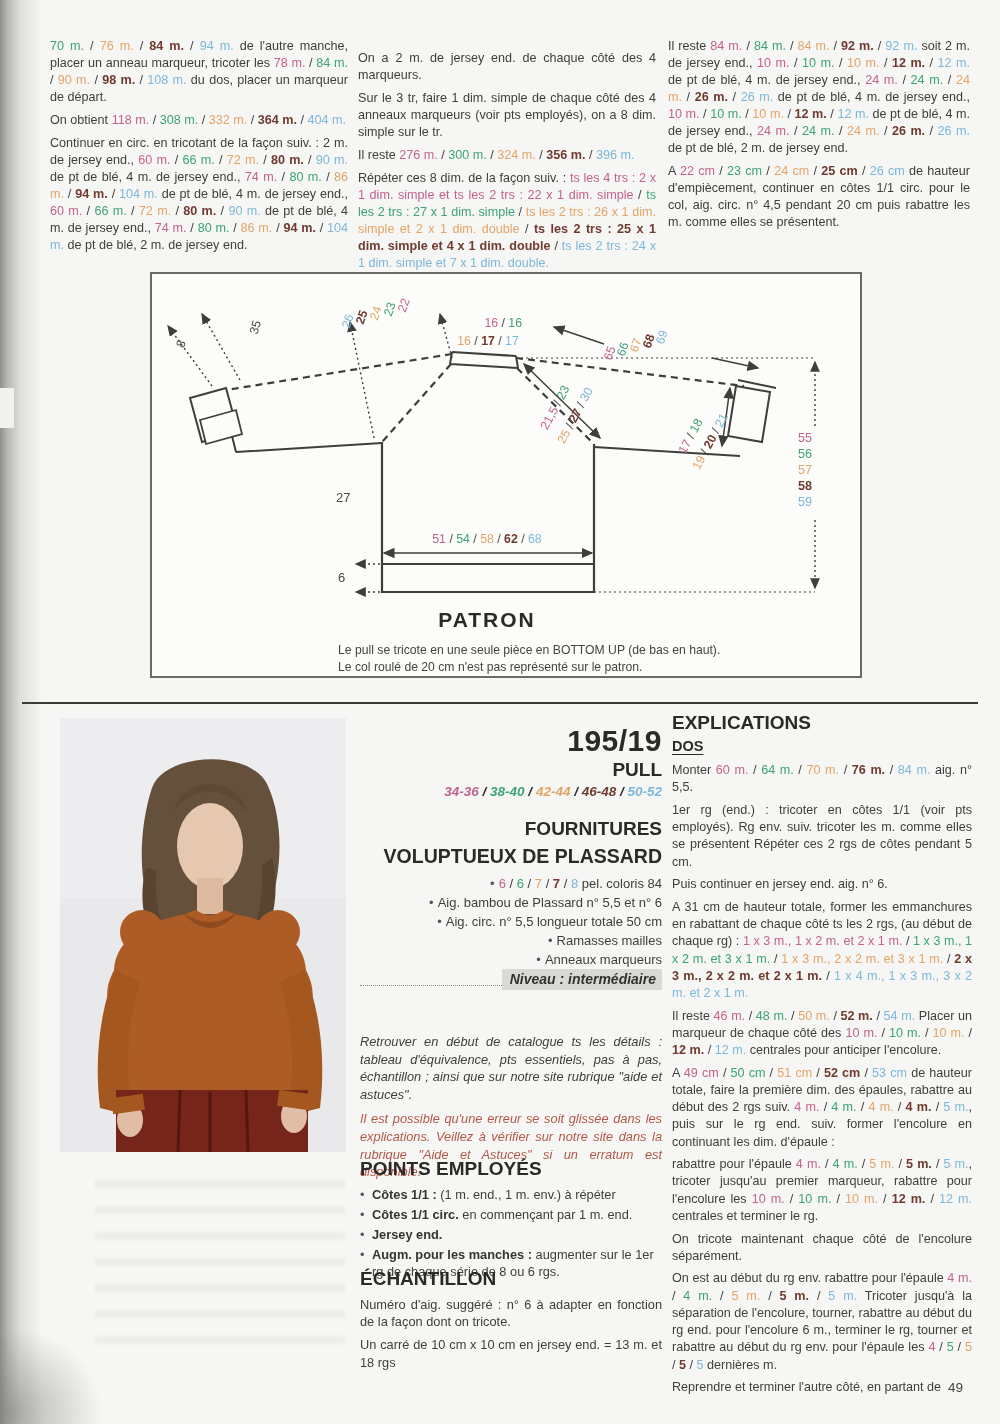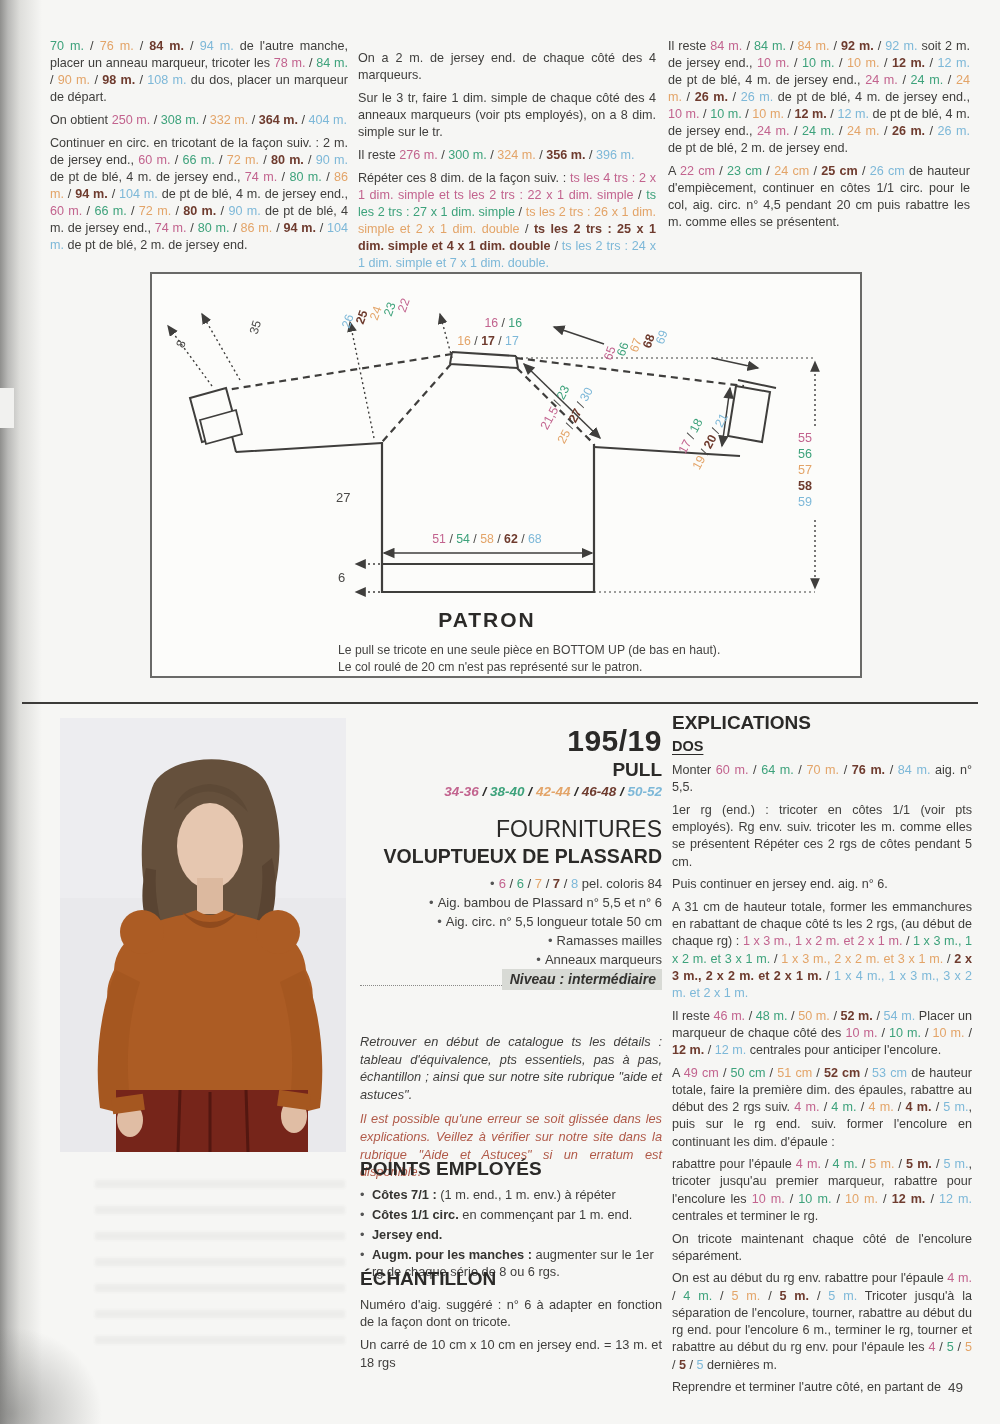--- a/index.html
+++ b/index.html
@@ -40,21 +40,21 @@
     font-size:21px; font-weight:700; letter-spacing:2px; color:var(--head);}
   .patron-notes{position:absolute; left:186px; top:368px; width:470px; font-size:12.2px; line-height:16.5px; color:#454442;}
   .sep-line{position:absolute; left:22px; top:702px; width:956px; height:2px; background:#3c3b39;}
   
   .photo{position:absolute; left:60px; top:718px; width:286px; height:434px; overflow:hidden; background:#e9e9ec;}
   
   .info{position:absolute; left:360px; top:724px; width:302px; text-align:right; color:var(--head);}
   .ref{font-size:30px; font-weight:700; letter-spacing:.5px; line-height:34px;}
   .ptype{font-size:19px; font-weight:700; line-height:24px;}
   .sizes{font-size:13.5px; font-weight:700; font-style:italic; line-height:20px; margin-bottom:14px;}
-  .h-fourn{font-size:23px; font-weight:400; line-height:26px; margin-top:0;}
+  .h-fourn{font-size:19px; font-weight:700; line-height:26px; margin-top:0;}
   .h-yarn{font-size:19.5px; font-weight:700; line-height:28px; margin-bottom:4px;}
   .supply{font-size:13px; line-height:19px; color:var(--txt);}
   .supply .dot{color:#555; margin-right:4px;}
   .niveau-row{display:flex; align-items:flex-end; }
   .niveau-lead{flex:1; border-bottom:1.5px dotted #8a8a88; margin-bottom:4px;}
   .niveau{background:var(--hl); font-style:italic; font-weight:700; font-size:14px;
     padding:2px 6px 3px 8px; color:#33322f;}
   .notices{position:absolute; left:360px; top:1022px; width:302px; font-size:12.8px; line-height:17.6px;
     font-style:italic; text-align:justify;margin-top:11px;}
   .notices p{margin-bottom:7px;}
@@ -76,21 +76,21 @@
 </head>
 <body>
 
 <div class="gutter"></div>
 <div class="gutter-notch"></div>
 <div class="bleed"></div>
 <div class="corner-shadow"></div>
 
 <div class="topcol" id="topcol1">
   <p><span class="seg c2">70 m.</span><span class="seg p"> / </span><span class="seg c3">76 m.</span><span class="seg p"> / </span><span class="seg c4">84 m.</span><span class="seg p"> / </span><span class="seg c5">94 m.</span><span class="seg p"> de l'autre manche, placer un anneau marqueur, tricoter les </span><span class="seg c1">78 m.</span><span class="seg p"> / </span><span class="seg c2">84 m.</span><span class="seg p"> / </span><span class="seg c3">90 m.</span><span class="seg p"> / </span><span class="seg c4">98 m.</span><span class="seg p"> / </span><span class="seg c5">108 m.</span><span class="seg p"> du dos, placer un marqueur de départ.</span></p>
-  <p><span class="seg p">On obtient </span><span class="seg c1">250 m.</span><span class="seg p"> / </span><span class="seg c2">308 m.</span><span class="seg p"> / </span><span class="seg c3">332 m.</span><span class="seg p"> / </span><span class="seg c4">364 m.</span><span class="seg p"> / </span><span class="seg c5">404 m.</span></p>
+  <p><span class="seg p">On obtient </span><span class="seg c1">118 m.</span><span class="seg p"> / </span><span class="seg c2">308 m.</span><span class="seg p"> / </span><span class="seg c3">332 m.</span><span class="seg p"> / </span><span class="seg c4">364 m.</span><span class="seg p"> / </span><span class="seg c5">404 m.</span></p>
   <p><span class="seg p">Continuer en circ. en tricotant de la façon suiv. : 2 m. de jersey end., </span><span class="seg c1">60 m.</span><span class="seg p"> / </span><span class="seg c2">66 m.</span><span class="seg p"> / </span><span class="seg c3">72 m.</span><span class="seg p"> / </span><span class="seg c4">80 m.</span><span class="seg p"> / </span><span class="seg c5">90 m.</span><span class="seg p"> de pt de blé, 4 m. de jersey end., </span><span class="seg c1">74 m.</span><span class="seg p"> / </span><span class="seg c2">80 m.</span><span class="seg p"> / </span><span class="seg c3">86 m.</span><span class="seg p"> / </span><span class="seg c4">94 m.</span><span class="seg p"> / </span><span class="seg c5">104 m.</span><span class="seg p"> de pt de blé, 4 m. de jersey end., </span><span class="seg c1">60 m.</span><span class="seg p"> / </span><span class="seg c2">66 m.</span><span class="seg p"> / </span><span class="seg c3">72 m.</span><span class="seg p"> / </span><span class="seg c4">80 m.</span><span class="seg p"> / </span><span class="seg c5">90 m.</span><span class="seg p"> de pt de blé, 4 m. de jersey end., </span><span class="seg c1">74 m.</span><span class="seg p"> / </span><span class="seg c2">80 m.</span><span class="seg p"> / </span><span class="seg c3">86 m.</span><span class="seg p"> / </span><span class="seg c4">94 m.</span><span class="seg p"> / </span><span class="seg c5">104 m.</span><span class="seg p"> de pt de blé, 2 m. de jersey end.</span></p>
 </div>
 <div class="topcol" id="topcol2">
   <p><span class="seg p">On a 2 m. de jersey end. de chaque côté des 4 marqueurs.</span></p>
   <p><span class="seg p">Sur le 3 tr, faire 1 dim. simple de chaque côté des 4 anneaux marqueurs (voir pts employés), on a 8 dim. simple sur le tr.</span></p>
   <p><span class="seg p">Il reste </span><span class="seg c1">276 m.</span><span class="seg p"> / </span><span class="seg c2">300 m.</span><span class="seg p"> / </span><span class="seg c3">324 m.</span><span class="seg p"> / </span><span class="seg c4">356 m.</span><span class="seg p"> / </span><span class="seg c5">396 m.</span></p>
   <p><span class="seg p">Répéter ces 8 dim. de la façon suiv. : </span><span class="seg c1">ts les 4 trs : 2 x 1 dim. simple et ts les 2 trs : 22 x 1 dim. simple</span><span class="seg p"> / </span><span class="seg c2">ts les 2 trs : 27 x 1 dim. simple</span><span class="seg p"> / </span><span class="seg c3">ts les 2 trs : 26 x 1 dim. simple et 2 x 1 dim. double</span><span class="seg p"> / </span><span class="seg c4">ts les 2 trs : 25 x 1 dim. simple et 4 x 1 dim. double</span><span class="seg p"> / </span><span class="seg c5">ts les 2 trs : 24 x 1 dim. simple et 7 x 1 dim. double.</span></p>
 </div>
 <div class="topcol" id="topcol3">
   <p><span class="seg p">Il reste </span><span class="seg c1">84 m.</span><span class="seg p"> / </span><span class="seg c2">84 m.</span><span class="seg p"> / </span><span class="seg c3">84 m.</span><span class="seg p"> / </span><span class="seg c4">92 m.</span><span class="seg p"> / </span><span class="seg c5">92 m.</span><span class="seg p"> soit 2 m. de jersey end., </span><span class="seg c1">10 m.</span><span class="seg p"> / </span><span class="seg c2">10 m.</span><span class="seg p"> / </span><span class="seg c3">10 m.</span><span class="seg p"> / </span><span class="seg c4">12 m.</span><span class="seg p"> / </span><span class="seg c5">12 m.</span><span class="seg p"> de pt de blé, 4 m. de jersey end., </span><span class="seg c1">24 m.</span><span class="seg p"> / </span><span class="seg c2">24 m.</span><span class="seg p"> / </span><span class="seg c3">24 m.</span><span class="seg p"> / </span><span class="seg c4">26 m.</span><span class="seg p"> / </span><span class="seg c5">26 m.</span><span class="seg p"> de pt de blé, 4 m. de jersey end., </span><span class="seg c1">10 m.</span><span class="seg p"> / </span><span class="seg c2">10 m.</span><span class="seg p"> / </span><span class="seg c3">10 m.</span><span class="seg p"> / </span><span class="seg c4">12 m.</span><span class="seg p"> / </span><span class="seg c5">12 m.</span><span class="seg p"> de pt de blé, 4 m. de jersey end., </span><span class="seg c1">24 m.</span><span class="seg p"> / </span><span class="seg c2">24 m.</span><span class="seg p"> / </span><span class="seg c3">24 m.</span><span class="seg p"> / </span><span class="seg c4">26 m.</span><span class="seg p"> / </span><span class="seg c5">26 m.</span><span class="seg p"> de pt de blé, 2 m. de jersey end.</span></p>
@@ -249,21 +249,21 @@
 
 <div class="notices">
   <p>Retrouver en début de catalogue ts les détails : tableau d'équivalence, pts essentiels, pas à pas, échantillon ; ainsi que sur notre site rubrique "aide et astuces".</p>
   <p class="notice-red">Il est possible qu'une erreur se soit glissée dans les explications. Veillez à vérifier sur notre site dans la rubrique "Aide et Astuces" si un erratum est disponible.</p>
 </div>
 
 <div class="midblock" style="top:1158px;">
   <div class="h-section">POINTS EMPLOYÉS</div>
   <div class="pt-item">
       <span class="dot">•</span>
-      <span class="pt-text"><span class="seg b">Côtes 7/1 : </span><span class="seg p">(1 m. end., 1 m. env.) à répéter</span></span>
+      <span class="pt-text"><span class="seg b">Côtes 1/1 : </span><span class="seg p">(1 m. end., 1 m. env.) à répéter</span></span>
     </div>
   <div class="pt-item">
       <span class="dot">•</span>
       <span class="pt-text"><span class="seg b">Côtes 1/1 circ. </span><span class="seg p">en commençant par 1 m. end.</span></span>
     </div>
   <div class="pt-item">
       <span class="dot">•</span>
       <span class="pt-text"><span class="seg b">Jersey end.</span></span>
     </div>
   <div class="pt-item">

